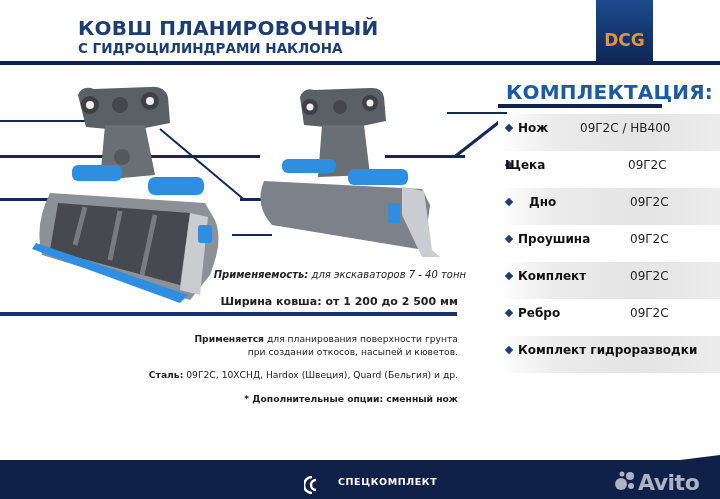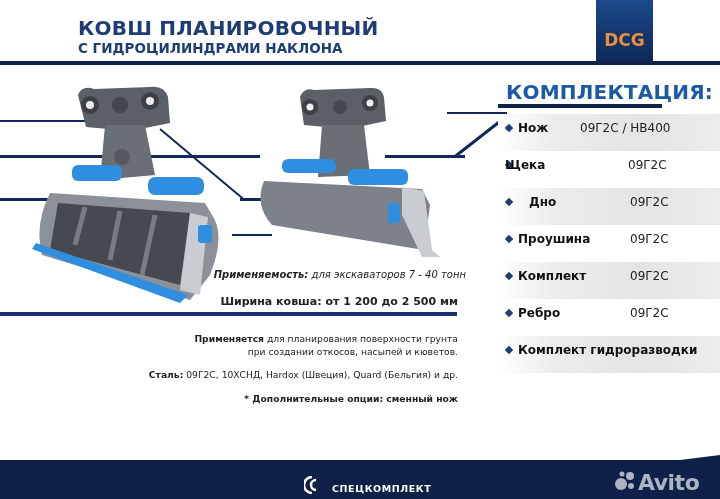--- a/index.html
+++ b/index.html
@@ -33,21 +33,21 @@
   .apply-text b { font-weight: bold; }
   .width-text { position: absolute; right: 262px; top: 295px; font-size: 11px; font-weight: bold; color: #222; white-space: nowrap; }
   .mid-rule { position: absolute; left: 0; top: 312px; width: 457px; height: 4px; background: #1a2f72; }
 
   .desc { position: absolute; right: 262px; font-size: 9.2px; color: #222; white-space: nowrap; text-align: right; }
   .desc b { font-weight: bold; }
 
   .footer { position: absolute; left: 0; top: 460px; width: 720px; height: 39px; background: #0f2149; }
   .footer-wedge-l { position: absolute; left: 0; top: 466px; width: 0; height: 0; border-top: 10px solid transparent; border-left: 46px solid #0f2149; }
   .footer-wedge-r { position: absolute; right: 0; top: 455px; width: 0; height: 0; border-bottom: 15px solid #0f2149; border-left: 120px solid transparent; }
-  .footer-logo { position: absolute; left: 304px; top: 476px; display: flex; align-items: flex-end; gap: 12px; }
+  .footer-logo { position: absolute; left: 304px; top: 476px; display: flex; align-items: flex-start; gap: 18px; }
   .footer-logo-text { font-size: 9.5px; font-weight: bold; color: #ffffff; letter-spacing: 0.6px; }
 
   .watermark { position: absolute; left: 614px; top: 470px; display: flex; align-items: flex-start; gap: 2px; }
   .wm-text { font-size: 22px; font-weight: bold; color: rgba(200,205,215,0.85); letter-spacing: -0.5px; }
 </style>
 </head>
 <body>
 
 <div class="title-block">
   <div class="title-1">КОВШ ПЛАНИРОВОЧНЫЙ</div>

